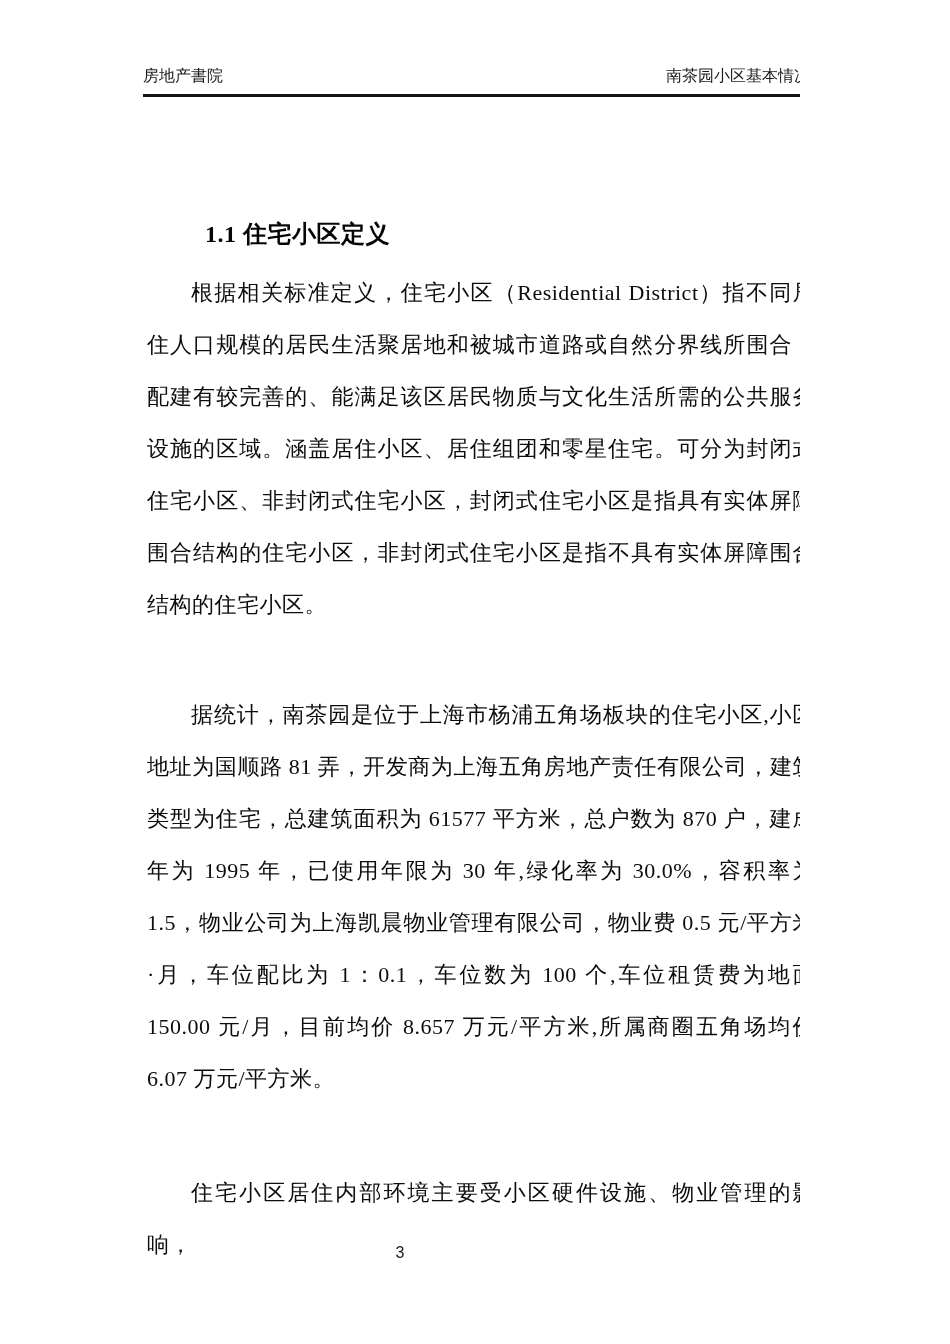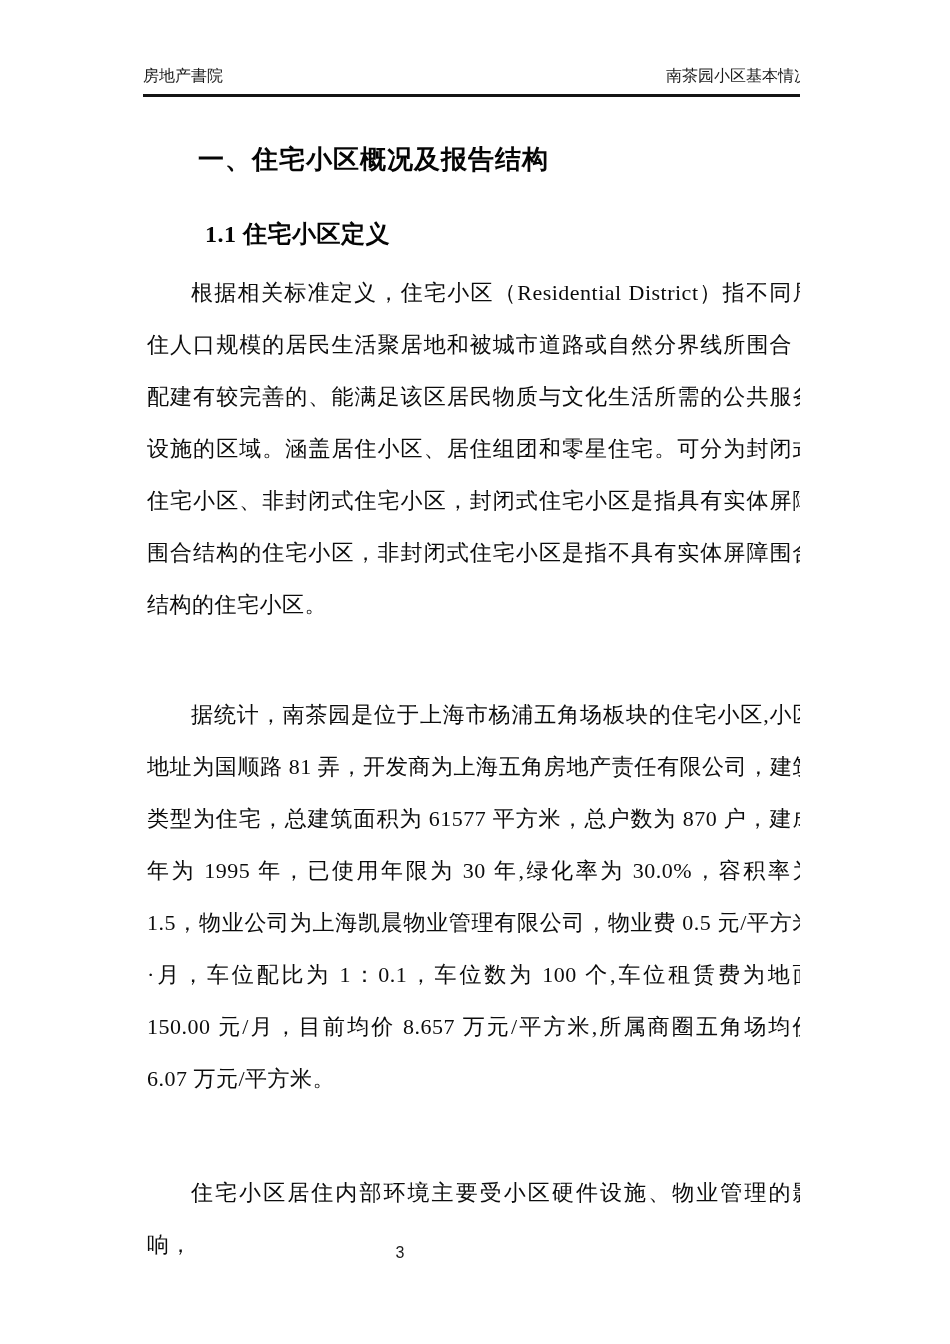--- a/index.html
+++ b/index.html
@@ -83,21 +83,20 @@
 </head>
 <body>
 
 <div class="page">
 
   <div class="page-header">
     <span>房地产書院</span>
     <span>南茶园小区基本情况</span>
   </div>
 
-  <h1 class="chapter-title">一、住宅小区概况及报告结构</h1>
 
   <h2 class="section-heading sec-1">1.1 住宅小区定义</h2>
 
   <p class="body-para para-1">根据相关标准定义，住宅小区（Residential District）指不同居住人口规模的居民生活聚居地和被城市道路或自然分界线所围合，配建有较完善的、能满足该区居民物质与文化生活所需的公共服务设施的区域。涵盖居住小区、居住组团和零星住宅。可分为封闭式住宅小区、非封闭式住宅小区，封闭式住宅小区是指具有实体屏障围合结构的住宅小区，非封闭式住宅小区是指不具有实体屏障围合结构的住宅小区。</p>
 
 
   <p class="body-para para-2">据统计，南茶园是位于上海市杨浦五角场板块的住宅小区,小区地址为国顺路 81 弄，开发商为上海五角房地产责任有限公司，建筑类型为住宅，总建筑面积为 61577 平方米，总户数为 870 户，建成年为 1995 年，已使用年限为 30 年,绿化率为 30.0%，容积率为 1.5，物业公司为上海凯晨物业管理有限公司，物业费 0.5 元/平方米·月，车位配比为 1：0.1，车位数为 100 个,车位租赁费为地面 150.00 元/月，目前均价 8.657 万元/平方米,所属商圈五角场均价 6.07 万元/平方米。</p>
 
 
   <p class="body-para para-3">住宅小区居住内部环境主要受小区硬件设施、物业管理的影响，</p>

